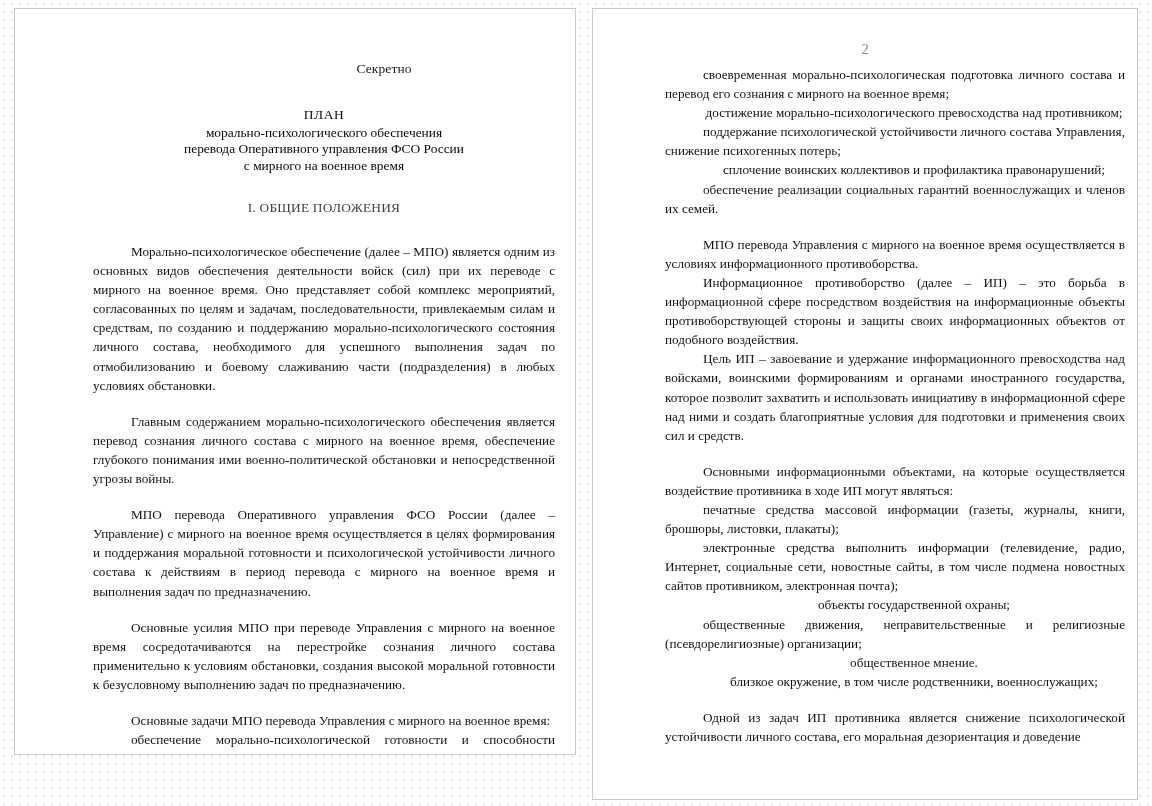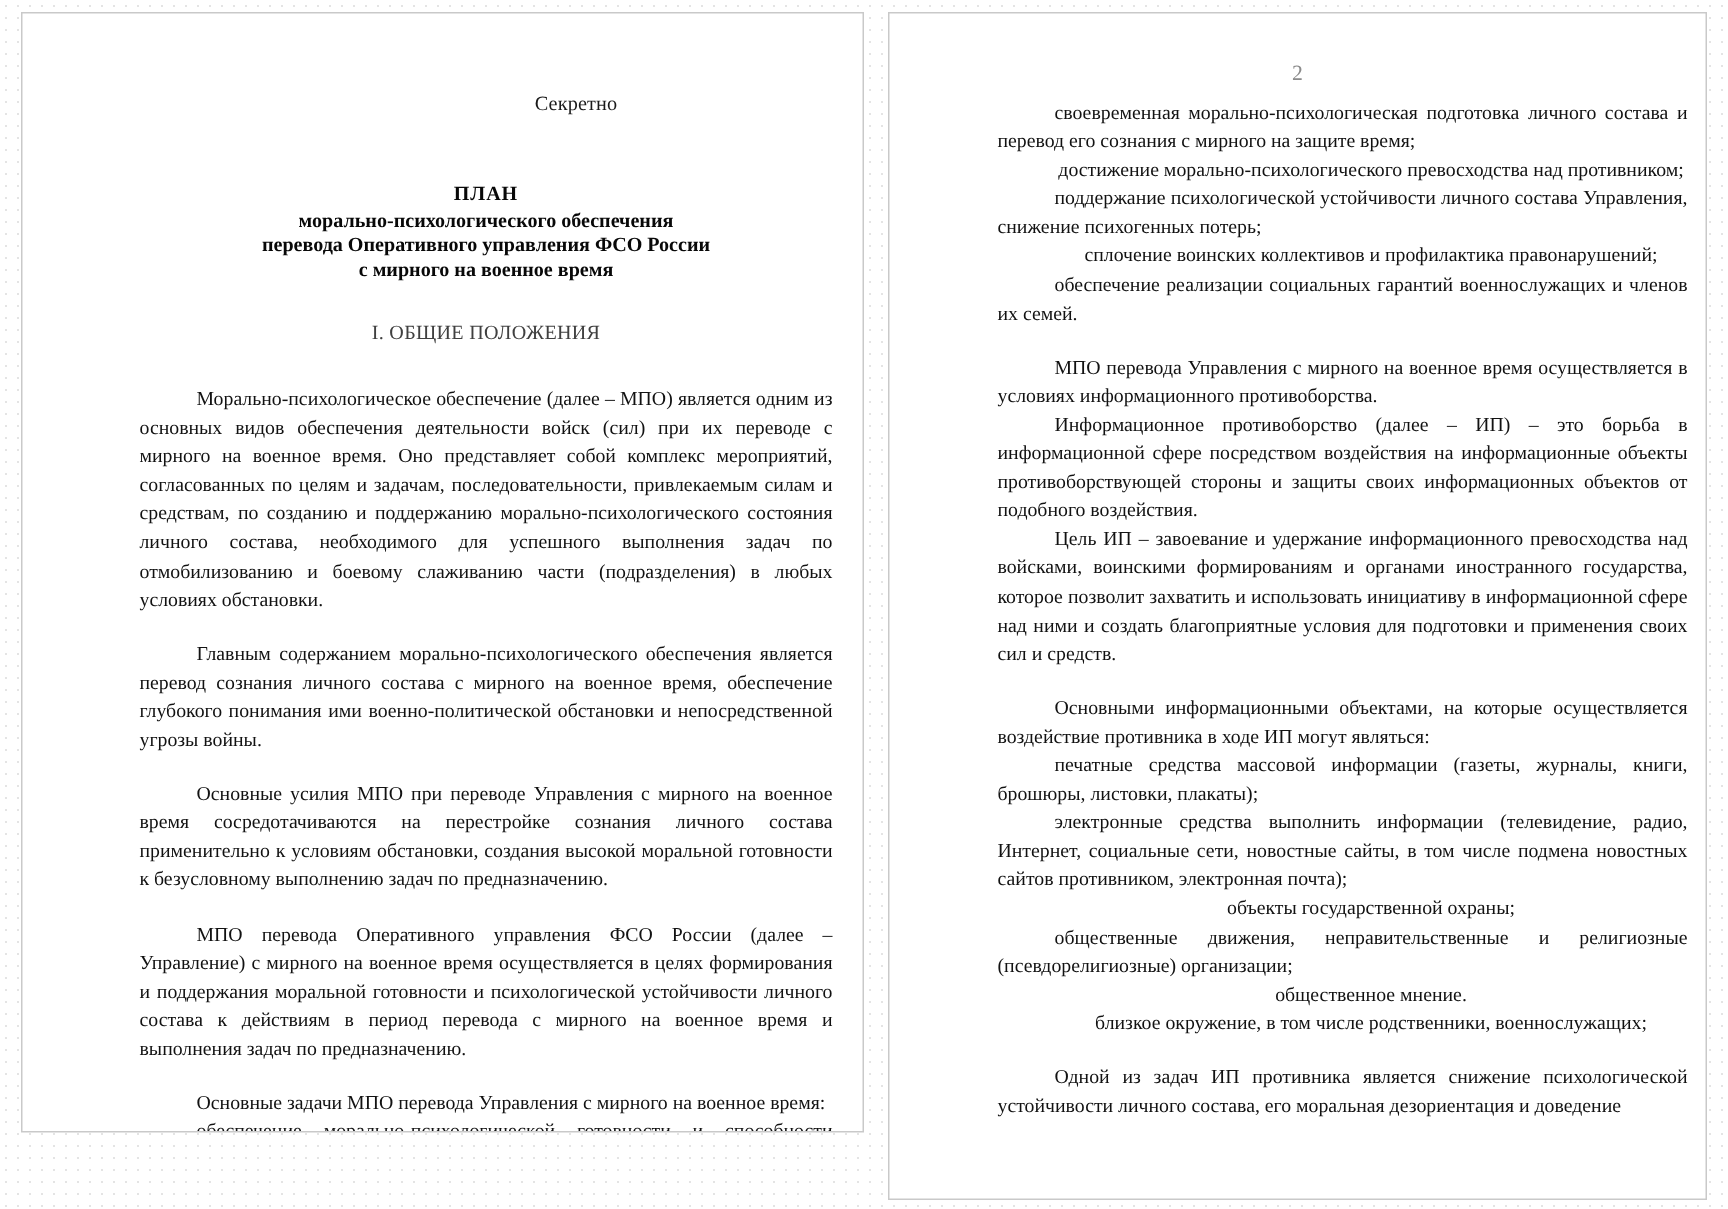--- a/index.html
+++ b/index.html
@@ -84,25 +84,25 @@
     text-align: center;
     font-size: 13.5px;
     color: #1a1a1a;
     margin: 0 0 0 0;
     padding-left: 120px;
     letter-spacing: 0.1px;
   }
 
   .title-block {
     text-align: center;
-    font-weight: bold;
+    font-weight: normal;
     font-size: 13.4px;
     line-height: 16.5px;
     color: #080808;
-    margin-top: 44px;
+    margin-top: 30px;
   }
 
   .title-main {
     display: block;
     letter-spacing: 0.6px;
     margin-bottom: 1px;
   }
 
   .title-line {
     display: block;
@@ -158,40 +158,40 @@
           <span class="title-line">перевода Оперативного управления ФСО России</span>
           <span class="title-line">с мирного на военное время</span>
         </div>
 
         <div class="section-heading">I. ОБЩИЕ ПОЛОЖЕНИЯ</div>
 
         <p class="body" style="margin-top:26px;">Морально-психологическое обеспечение (далее – МПО) является одним из основных видов обеспечения деятельности войск (сил) при их переводе с мирного на военное время. Оно представляет собой комплекс мероприятий, согласованных по целям и задачам, последовательности, привлекаемым силам и средствам, по созданию и поддержанию морально-психологического состояния личного состава, необходимого для успешного выполнения задач по отмобилизованию и боевому слаживанию части (подразделения) в любых условиях обстановки.</p>
 
         <p class="body spaced">Главным содержанием морально-психологического обеспечения является перевод сознания личного состава с мирного на военное время, обеспечение глубокого понимания ими военно-политической обстановки и непосредственной угрозы войны.</p>
 
+        <p class="body spaced">МПО перевода Оперативного управления ФСО России (далее – Управление) с мирного на военное время осуществляется в целях формирования и поддержания моральной готовности и психологической устойчивости личного состава к действиям в период перевода с мирного на военное время и выполнения задач по предназначению.</p>
+
         <p class="body spaced">Основные усилия МПО при переводе Управления с мирного на военное время сосредотачиваются на перестройке сознания личного состава применительно к условиям обстановки, создания высокой моральной готовности к безусловному выполнению задач по предназначению.</p>
-
-        <p class="body spaced">МПО перевода Оперативного управления ФСО России (далее – Управление) с мирного на военное время осуществляется в целях формирования и поддержания моральной готовности и психологической устойчивости личного состава к действиям в период перевода с мирного на военное время и выполнения задач по предназначению.</p>
 
         <p class="body spaced">Основные задачи МПО перевода Управления с мирного на военное время:</p>
 
         <p class="body tight">обеспечение морально-психологической готовности и способности личного состава Управления подготовки свой конституционный долг по защите Отечества;</p>
 
       </div>
     </div>
   </div>
 
   <div class="page" id="page-right">
     <div class="page-inner">
 
       <div class="page-number">2</div>
 
       <div id="right-frame">
 
-        <p class="body">своевременная морально-психологическая подготовка личного состава и перевод его сознания с мирного на защите время;</p>
+        <p class="body">своевременная морально-психологическая подготовка личного состава и перевод его сознания с мирного на военное время;</p>
 
         <p class="body tight nostretch">достижение морально-психологического превосходства над противником;</p>
 
 
         <p class="body tight">поддержание психологической устойчивости личного состава Управления, снижение психогенных потерь;</p>
 
         <p class="body tight nostretch">сплочение воинских коллективов и профилактика правонарушений;</p>
 
         <p class="body tight">обеспечение реализации социальных гарантий военнослужащих и членов их семей.</p>
 

